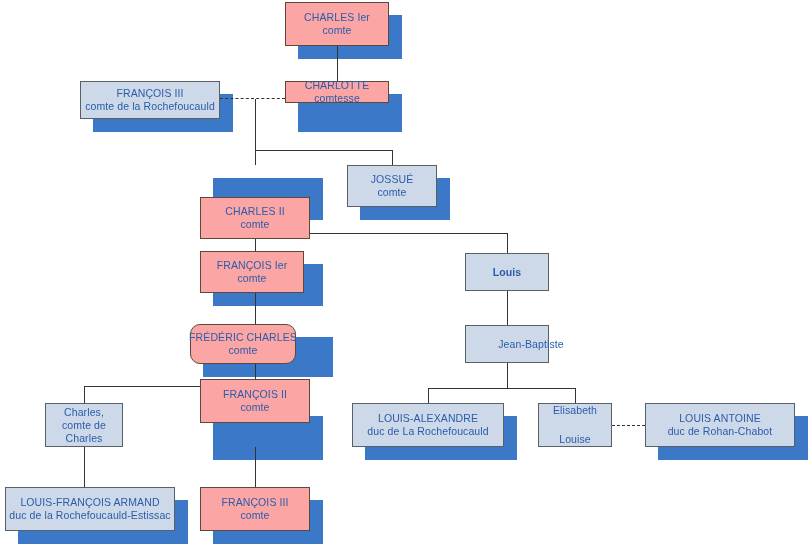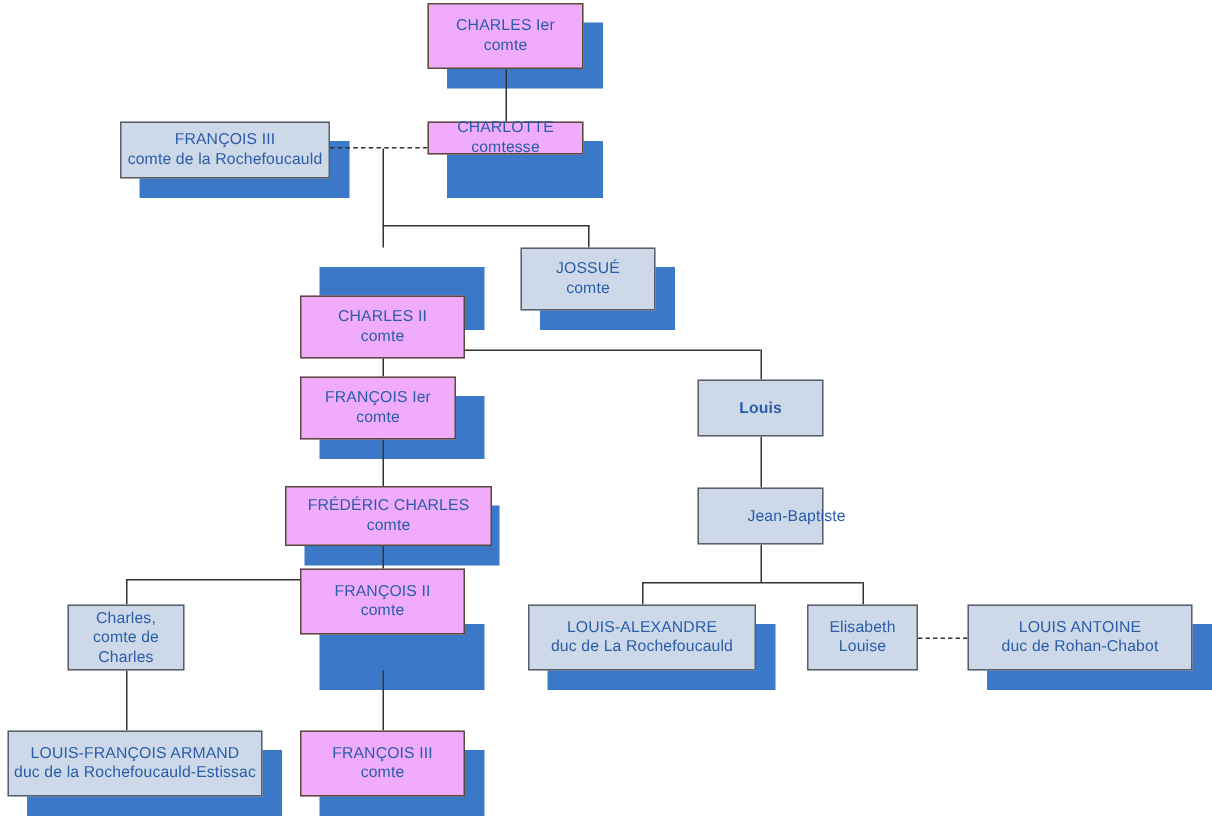--- a/index.html
+++ b/index.html
@@ -24,21 +24,21 @@
     align-items: center;
     justify-content: center;
     text-align: center;
     color: #2a5caa;
     font-size: 10.5px;
     line-height: 13px;
     z-index: 3;
     letter-spacing: 0.1px;
   }
   .node.peach {
-    background: #f0abfc;
+    background: #fca5a5;
     border-color: #5b4a3a;
   }
   .node.blue {
     background: #cdd9e8;
     border-color: #5a5f66;
   }
   .node .ln {
     display: block;
     white-space: nowrap;
   }
@@ -120,41 +120,41 @@
       <span class="ln">JOSSUÉ</span>
       <span class="ln">comte</span>
     </div>
     <div class="node peach" style="left: 200px; top: 251px; width: 104px; height: 42px;">
       <span class="ln">FRANÇOIS Ier</span>
       <span class="ln">comte</span>
     </div>
     <div class="node blue" style="left: 465px; top: 253px; width: 84px; height: 38px; font-weight: bold;">
       <span class="ln">Louis</span>
     </div>
-    <div class="node peach" style="left: 190px; top: 324px; width: 138px; height: 40px;">
+    <div class="node peach" style="left: 190px; top: 324px; width: 106px; height: 40px; border-radius: 10px;">
       <span class="ln">FRÉDÉRIC CHARLES</span>
       <span class="ln">comte</span>
     </div>
     <div class="node blue" style="left: 465px; top: 325px; width: 84px; height: 38px; padding-left: 48px;">
       <span class="ln">Jean-Baptiste</span>
     </div>
     <div class="node blue" style="left: 45px; top: 403px; width: 78px; height: 44px;">
       <span class="ln">Charles,</span>
       <span class="ln">comte de</span>
       <span class="ln">Charles</span>
     </div>
     <div class="node peach" style="left: 200px; top: 379px; width: 110px; height: 44px;">
       <span class="ln">FRANÇOIS II</span>
       <span class="ln">comte</span>
     </div>
     <div class="node blue" style="left: 352px; top: 403px; width: 152px; height: 44px;">
       <span class="ln">LOUIS-ALEXANDRE</span>
       <span class="ln">duc de La Rochefoucauld</span>
     </div>
-    <div class="node blue" style="left: 538px; top: 403px; width: 74px; height: 44px;">
+    <div class="node blue" style="left: 538px; top: 403px; width: 74px; height: 44px; justify-content: space-between;">
       <span class="ln">Elisabeth</span>
       <span class="ln">Louise</span>
     </div>
     <div class="node blue" style="left: 645px; top: 403px; width: 150px; height: 44px;">
       <span class="ln">LOUIS ANTOINE</span>
       <span class="ln">duc de Rohan-Chabot</span>
     </div>
     <div class="node blue" style="left: 5px; top: 487px; width: 170px; height: 44px; align-items: center;">
       <span class="ln">LOUIS-FRANÇOIS ARMAND</span>
       <span class="ln">duc de la Rochefoucauld-Estissac</span>

